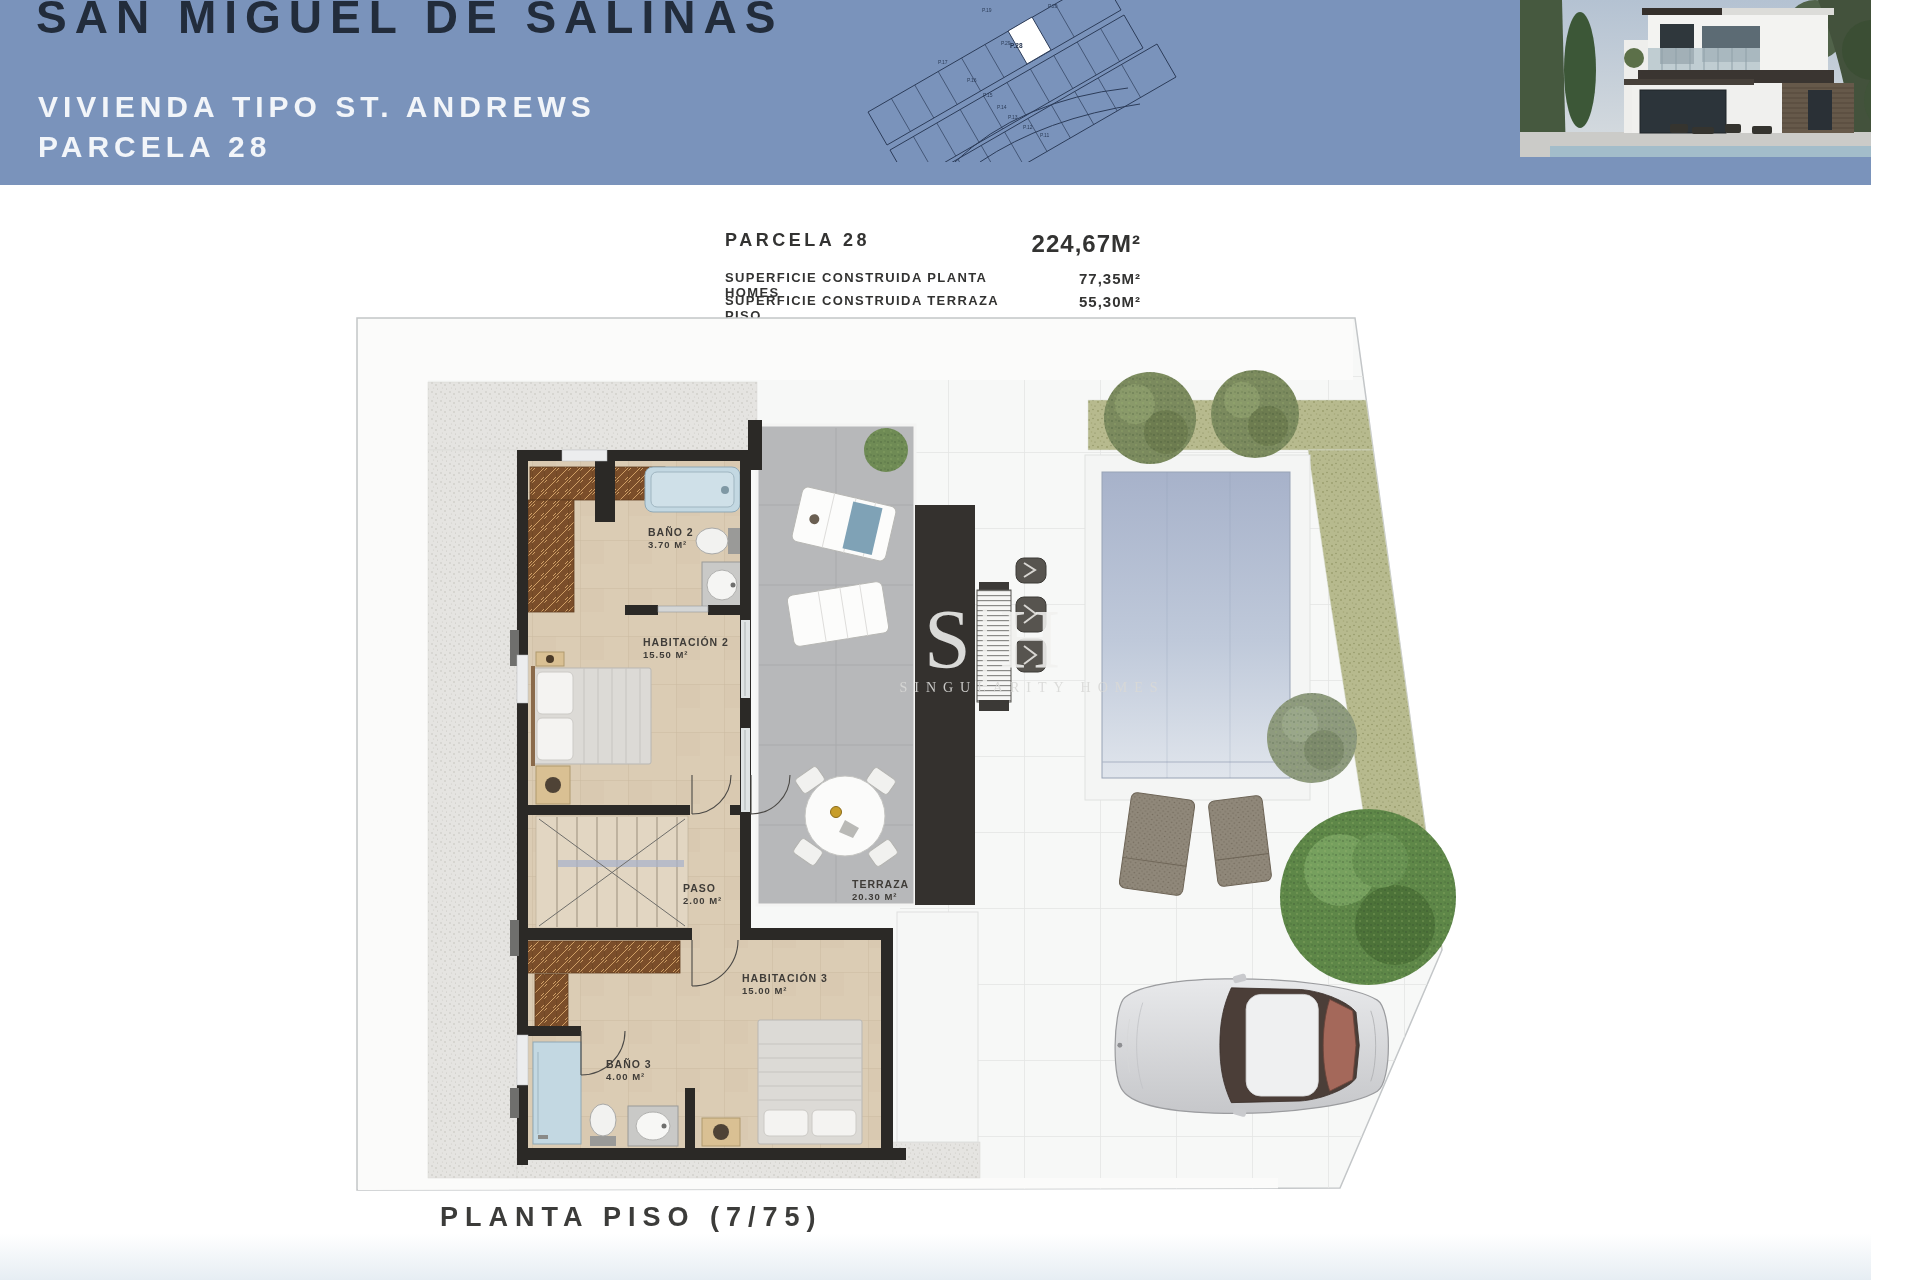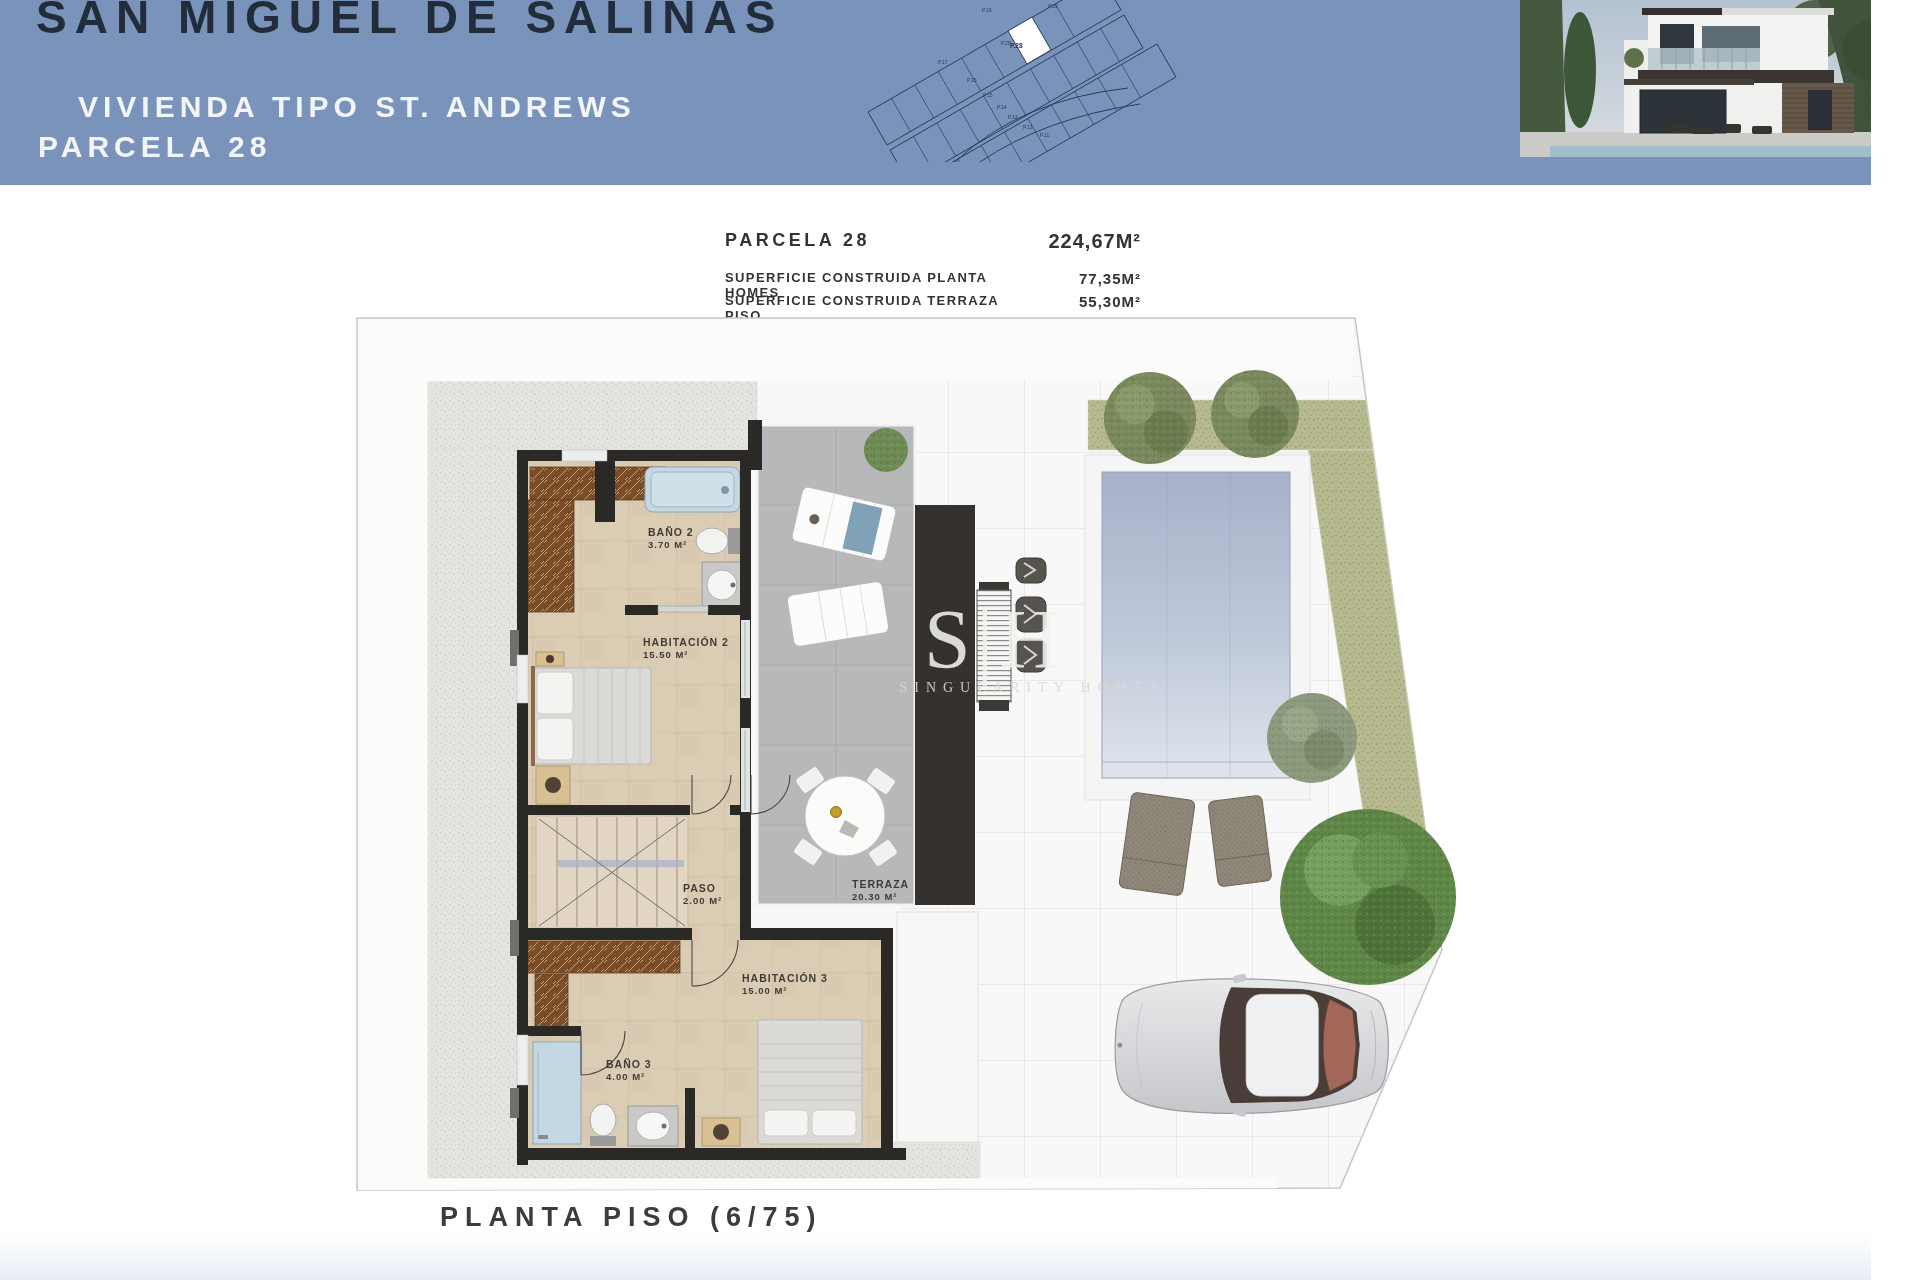--- a/index.html
+++ b/index.html
@@ -5,34 +5,34 @@
   html,body{margin:0;padding:0;background:#ffffff;}
   .page{position:relative;width:1871px;height:1280px;background:#ffffff;overflow:hidden;
         font-family:"Liberation Sans", sans-serif;}
   
   .hdr{position:absolute;left:0;top:0;width:1920px;height:185px;background:#7a93bb;}
   .hdr .t1{position:absolute;left:36px;top:-10px;font-size:46px;font-weight:bold;
            letter-spacing:8px;color:#222c3b;white-space:nowrap;}
   .hdr .t2{position:absolute;left:36px;top:42px;font-size:33px;font-weight:bold;
            letter-spacing:6px;color:#222c3b;white-space:nowrap;}
   .hdr .s1{position:absolute;left:38px;top:90px;font-size:30px;font-weight:bold;
-           letter-spacing:5px;color:#f2f5f9;white-space:nowrap;margin-left:40px;}
+           letter-spacing:5px;color:#f2f5f9;white-space:nowrap;}
   .hdr .s2{position:absolute;left:38px;top:130px;font-size:30px;font-weight:bold;
            letter-spacing:5px;color:#f2f5f9;white-space:nowrap;}
   .siteplan{position:absolute;left:860px;top:0;width:400px;height:162px;}
   .villa{position:absolute;left:1520px;top:0;width:400px;height:157px;}
   
   .summary{position:absolute;left:725px;top:230px;width:416px;color:#333332;}
   .summary .row{position:absolute;left:0;width:416px;display:flex;justify-content:space-between;}
   .summary .r1{top:0;font-size:18px;font-weight:bold;letter-spacing:3.5px;}
   .summary .r2{top:40px;font-size:13px;font-weight:bold;letter-spacing:1.4px;}
   .summary .r3{top:63px;font-size:13px;font-weight:bold;letter-spacing:1.4px;}
   .summary .r4{top:88px;font-size:15.5px;font-weight:bold;letter-spacing:2px;}
   .summary .val{font-weight:bold;letter-spacing:1px;}
-  .r1 .val{font-size:20px;} .r2 .val,.r3 .val{font-size:15px;margin-left:43px;} .r4 .val{font-size:16px;}
+  .r1 .val{font-size:24px;} .r2 .val,.r3 .val{font-size:15px;margin-left:43px;} .r4 .val{font-size:16px;}
   
   .plansvg{position:absolute;left:340px;top:300px;width:1160px;height:910px;}
   .caption{position:absolute;left:440px;top:1202px;font-size:27px;font-weight:bold;
            letter-spacing:7px;color:#3c3c3a;white-space:nowrap;}
   .bstrip{position:absolute;left:0;top:1234px;width:1920px;height:46px;
           background:linear-gradient(#ffffff, #e6edf3);}
   .roomlbl{font-weight:bold;fill:#3f3c38;letter-spacing:1px;}
 </style>
 </head>
 <body>
@@ -479,15 +479,15 @@
       <text x="343" y="604" font-size="9.5">2.00 M²</text>
       <text x="512" y="588">TERRAZA</text>
       <text x="512" y="600" font-size="9.5">20.30 M²</text>
       <text x="402" y="682">HABITACIÓN 3</text>
       <text x="402" y="694" font-size="9.5">15.00 M²</text>
       <text x="266" y="768">BAÑO 3</text>
       <text x="266" y="780" font-size="9.5">4.00 M²</text>
     </g>
   </svg>
 
-  <div class="caption">PLANTA PISO (6/75)</div>
+  <div class="caption">PLANTA PISO (7/75)</div>
   <div class="bstrip"></div>
 </div>
 
 </body></html>

